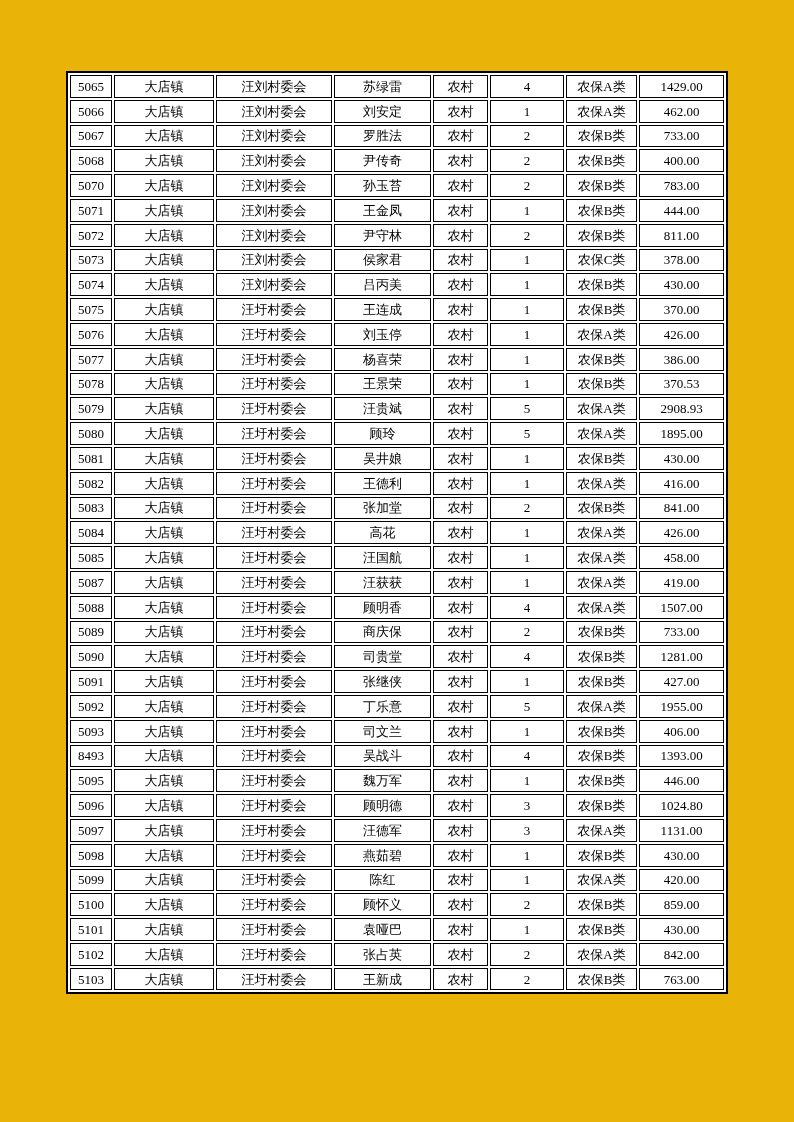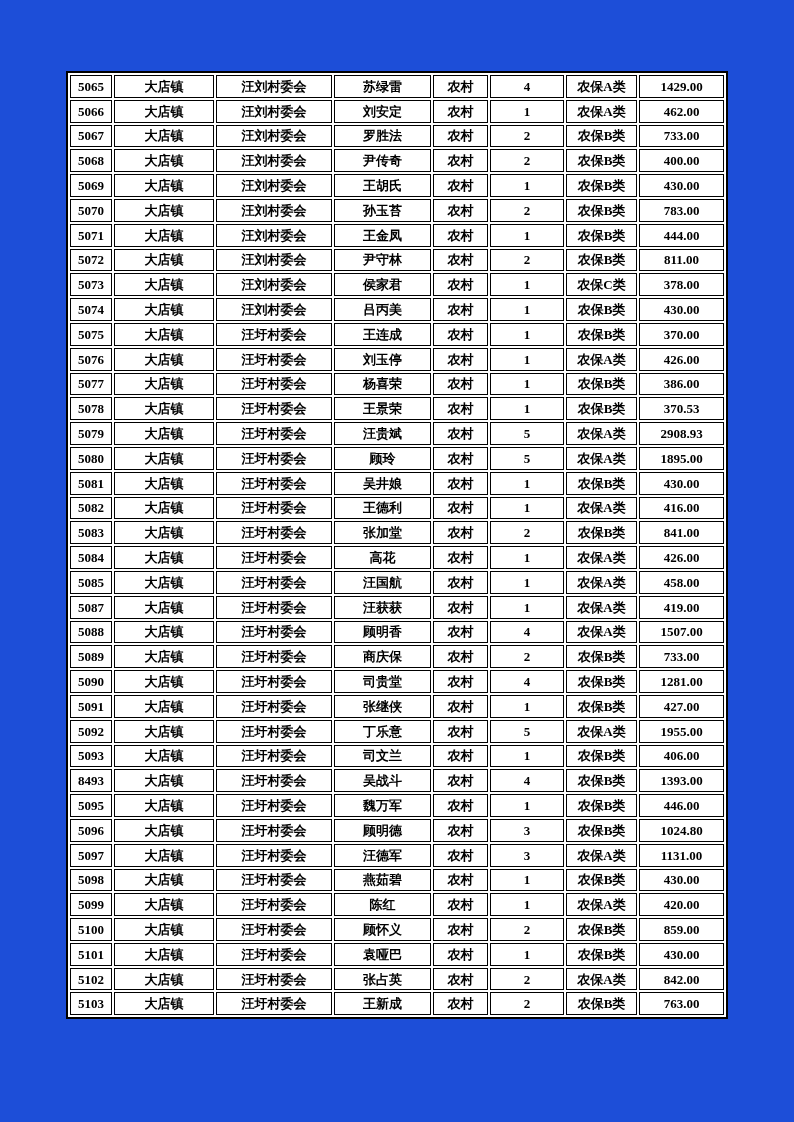--- a/index.html
+++ b/index.html
@@ -10,22 +10,21 @@
   body {
     width: 794px;
     height: 1122px;
     position: relative;
     font-family: "Liberation Serif", "DejaVu Serif", serif;
     color: #000000;
   }
   .page {
     position: absolute;
     inset: 0;
-    background: #1d4ed8;
-    font-weight: bold;
+    background: #eab308;
   }
   table.roster {
     position: absolute;
     left: 66px;
     top: 71px;
     width: 662px;
     table-layout: fixed;
     border-collapse: separate;
     border-spacing: 2px;
     border: 2px solid #000000;
@@ -103,30 +102,20 @@
           <td>5068</td>
           <td>大店镇</td>
           <td>汪刘村委会</td>
           <td>尹传奇</td>
           <td>农村</td>
           <td>2</td>
           <td>农保B类</td>
           <td>400.00</td>
         </tr>
         <tr>
-          <td>5069</td>
-          <td>大店镇</td>
-          <td>汪刘村委会</td>
-          <td>王胡氏</td>
-          <td>农村</td>
-          <td>1</td>
-          <td>农保B类</td>
-          <td>430.00</td>
-        </tr>
-        <tr>
           <td>5070</td>
           <td>大店镇</td>
           <td>汪刘村委会</td>
           <td>孙玉苔</td>
           <td>农村</td>
           <td>2</td>
           <td>农保B类</td>
           <td>783.00</td>
         </tr>
         <tr>

